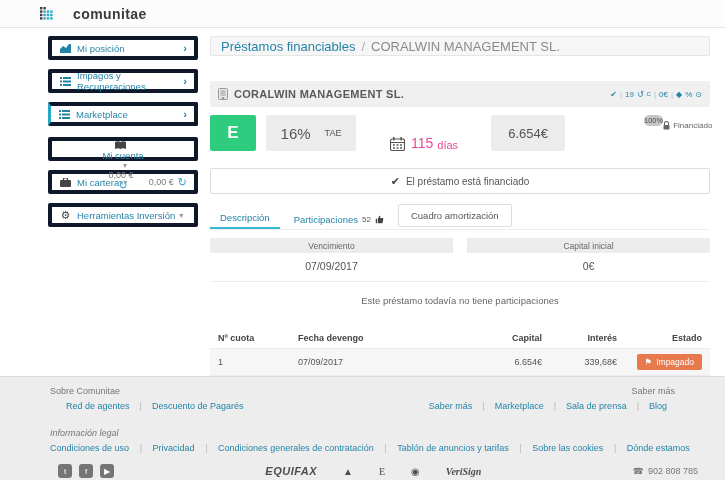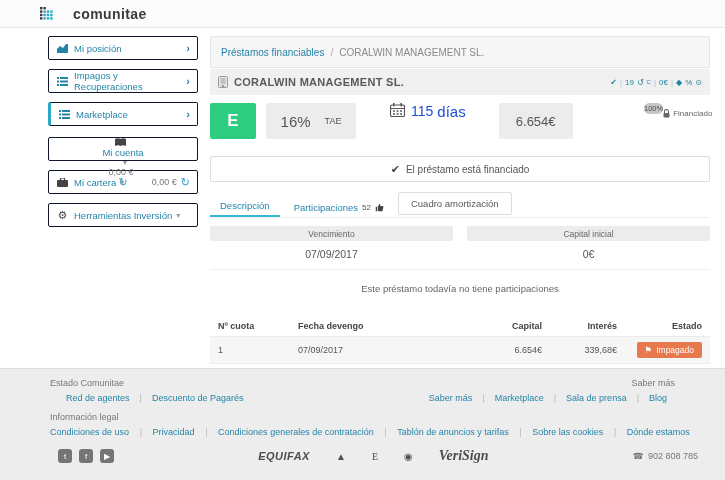--- a/index.html
+++ b/index.html
@@ -11,53 +11,53 @@
   .topbar { height:28px; background:#fcfcfc; border-bottom:1px solid #e6e6e6; display:flex; align-items:center; padding-left:40px; flex:0 0 auto; }
   .logo { display:flex; align-items:center; gap:17px; }
   .logo-text { font-size:14px; font-weight:bold; color:#3b3b3b; letter-spacing:.4px; }
 
   
   .content { flex:1 1 auto; display:flex; padding:8px 0 0 48px; }
   .sidebar { width:150px; flex:0 0 auto; }
   .main { width:500px; margin-left:12px; flex:0 0 auto; }
 
   
-  .side-item { background:#fff; border:1px solid #0f172a; border-radius:2px; height:24px; display:flex; align-items:center; padding:0 7px; margin-bottom:9px; font-size:9.5px; color:#2484a8; cursor:pointer; }
+  .side-item { background:#fff; border:4px solid #0f172a; border-radius:2px; height:24px; display:flex; align-items:center; padding:0 7px; margin-bottom:9px; font-size:9.5px; color:#2484a8; cursor:pointer; }
   .side-item .ico { width:13px; display:inline-flex; justify-content:center; margin-right:5px; flex:0 0 auto; }
   .side-item.active { border-left:3px solid #2aa9c4; }
   .side-item .grow { flex:1 1 auto; }
   .chev { color:#2484a8; font-weight:bold; font-size:11px; line-height:1; }
   .caret { color:#999; font-size:8px; margin-left:4px; }
   .side-val { color:#777; font-size:9px; margin-right:4px; }
   .refresh { color:#2e9ec7; font-size:11px; line-height:1; }
   .gap-lg { margin-top:11px;flex-direction:column; }
   .gear-glyph { font-size:11px; color:#444; line-height:1; }
 
   
-  .breadcrumb { height:32px; background:#f6f6f6; border:1px solid #e5e5e5; border-radius:2px; display:flex; align-items:center; padding:0 10px; font-size:10px; margin-bottom:1px; }
+  .breadcrumb { height:20px; background:#f6f6f6; border:1px solid #e5e5e5; border-radius:2px; display:flex; align-items:center; padding:0 10px; font-size:13px; margin-bottom:25px; }
   .breadcrumb a { color:#2484a8; text-decoration:none; cursor:pointer; }
   .bc-div { color:#aaa; margin:0 6px; }
   .bc-cur { color:#8a8a8a; }
 
   
   .titlebar { height:26px; background:#f0f0f0; border-radius:2px; display:flex; align-items:center; padding:0 8px; margin-bottom:8px; }
   .titlebar .name { font-size:11px; font-weight:bold; color:#5a5a5a; letter-spacing:.3px; margin-left:6px; }
   .meta { margin-left:auto; display:flex; align-items:center; gap:3px; font-size:8px; color:#2484a8; }
   .meta .m-sep { color:#9fc6d6; }
   .meta sup { font-size:6px; }
 
   
   .stats { display:flex; align-items:flex-start; margin-bottom:13px; height:40px; }
   .rating { width:46px; height:36px; background:#2ecc7f; border-radius:2px; color:#fff; font-size:17px; font-weight:bold; display:flex; align-items:center; justify-content:center; }
   .rate-box { width:90px; height:36px; background:#ececec; border-radius:2px; margin-left:10px; display:flex; align-items:center; justify-content:center; color:#555; }
   .rate-box .big { font-size:15px; }
   .rate-box .small { font-size:9px; margin-left:14px; }
-  .days { margin-left:34px; height:36px; display:flex; align-items:flex-start; gap:6px; color:#1d4ed8; }
+  .days { margin-left:34px; height:36px; display:flex; align-items:flex-end; gap:6px; color:#ec4899; }
   .days .num { font-size:14px; }
-  .days .unit { font-size:15px; margin-left:-2px; }
+  .days .unit { font-size:11px; margin-left:-2px; }
   .amount-box { width:74px; height:36px; background:#ececec; border-radius:2px; margin-left:33px; display:flex; align-items:center; justify-content:center; font-size:13px; color:#555; }
   .progress { margin-left:auto; width:66px; display:flex; flex-direction:row; }
   .pill { width:64px; height:11px; background:#c6c6c6; border-radius:6px; display:flex; align-items:center; justify-content:center; font-size:7.5px; color:#4d4d4d; }
   .funded { margin-top:6px; display:flex; align-items:center; gap:3px; font-size:8px; color:#666; }
 
   
   .statusbox { border:1px solid #ddd; border-radius:2px; height:26px; display:flex; align-items:center; justify-content:center; gap:6px; font-size:10px; color:#555; margin-bottom:10px; }
   .statusbox .chk { color:#444; font-size:11px; }
 
   
@@ -86,31 +86,31 @@
   .footer { flex:0 0 auto; height:112px; background:#ededed; border-top:1px solid #ddd; padding:9px 25px 0 50px; font-size:9px; }
   .f-row1 { display:flex; justify-content:space-between; }
   .f-col-r { text-align:right; padding-right:25px; }
   .f-title { color:#777; }
   .f-links { margin-top:5px; display:flex; align-items:center; }
   .f-links a { color:#2484a8; text-decoration:none; cursor:pointer; padding:0 10px; }
   .f-links a:first-child { padding-left:16px; }
   .f-col-r .f-links { justify-content:flex-end; }
   .f-col-r .f-links a:last-child { padding-right:8px; }
   .pipe::before { content:"|"; color:#b9b9b9; }
-  .legal-title { margin-top:9px; color:#777; }
+  .legal-title { margin-top:17px; color:#777;font-style:italic; }
   .legal-links { margin-top:5px; display:flex; align-items:center; width:640px; justify-content:space-between; }
   .legal-links a { color:#2484a8; text-decoration:none; cursor:pointer; }
   .f-bottom { margin-top:11px; display:flex; align-items:center; }
   .social { display:flex; gap:7px; margin-left:8px; }
   .s-ico { width:14px; height:14px; background:#757575; border-radius:3px; color:#fff; font-size:8px; display:flex; align-items:center; justify-content:center; cursor:pointer; }
   .partners { flex:1; display:flex; justify-content:center; align-items:center; gap:26px; color:#4d4d4d; }
   .p-equifax { font-weight:bold; font-style:italic; font-size:11px; letter-spacing:.5px; }
   .p-glyph { font-size:10px; }
   .p-serif { font-family:"Liberation Serif","DejaVu Serif",serif; }
-  .p-verisign { font-family:"Liberation Serif","DejaVu Serif",serif; font-style:italic; font-weight:bold; font-size:14px; }
+  .p-verisign { font-family:"Liberation Serif","DejaVu Serif",serif; font-style:italic; font-weight:bold; font-size:10px; }
   .f-phone { margin-left:auto; color:#777; display:flex; align-items:center; gap:4px; padding-right:2px; }
 
   svg { display:block; }
 </style>
 </head>
 <body>
 
 <div class="page">
 
   <div class="topbar">
@@ -351,21 +351,21 @@
           </tr>
         </tbody>
       </table>
 
     </div>
   </div>
 
   <div class="footer">
     <div class="f-row1">
       <div>
-        <div class="f-title">Estado Comunitae</div>
+        <div class="f-title">Sobre Comunitae</div>
         <div class="f-links">
           <a>Red de agentes</a>
           <span class="pipe"></span>
           <a>Descuento de Pagarés</a>
         </div>
       </div>
       <div class="f-col-r">
         <div class="f-title">Saber más</div>
         <div class="f-links">
           <a>Saber más</a>

